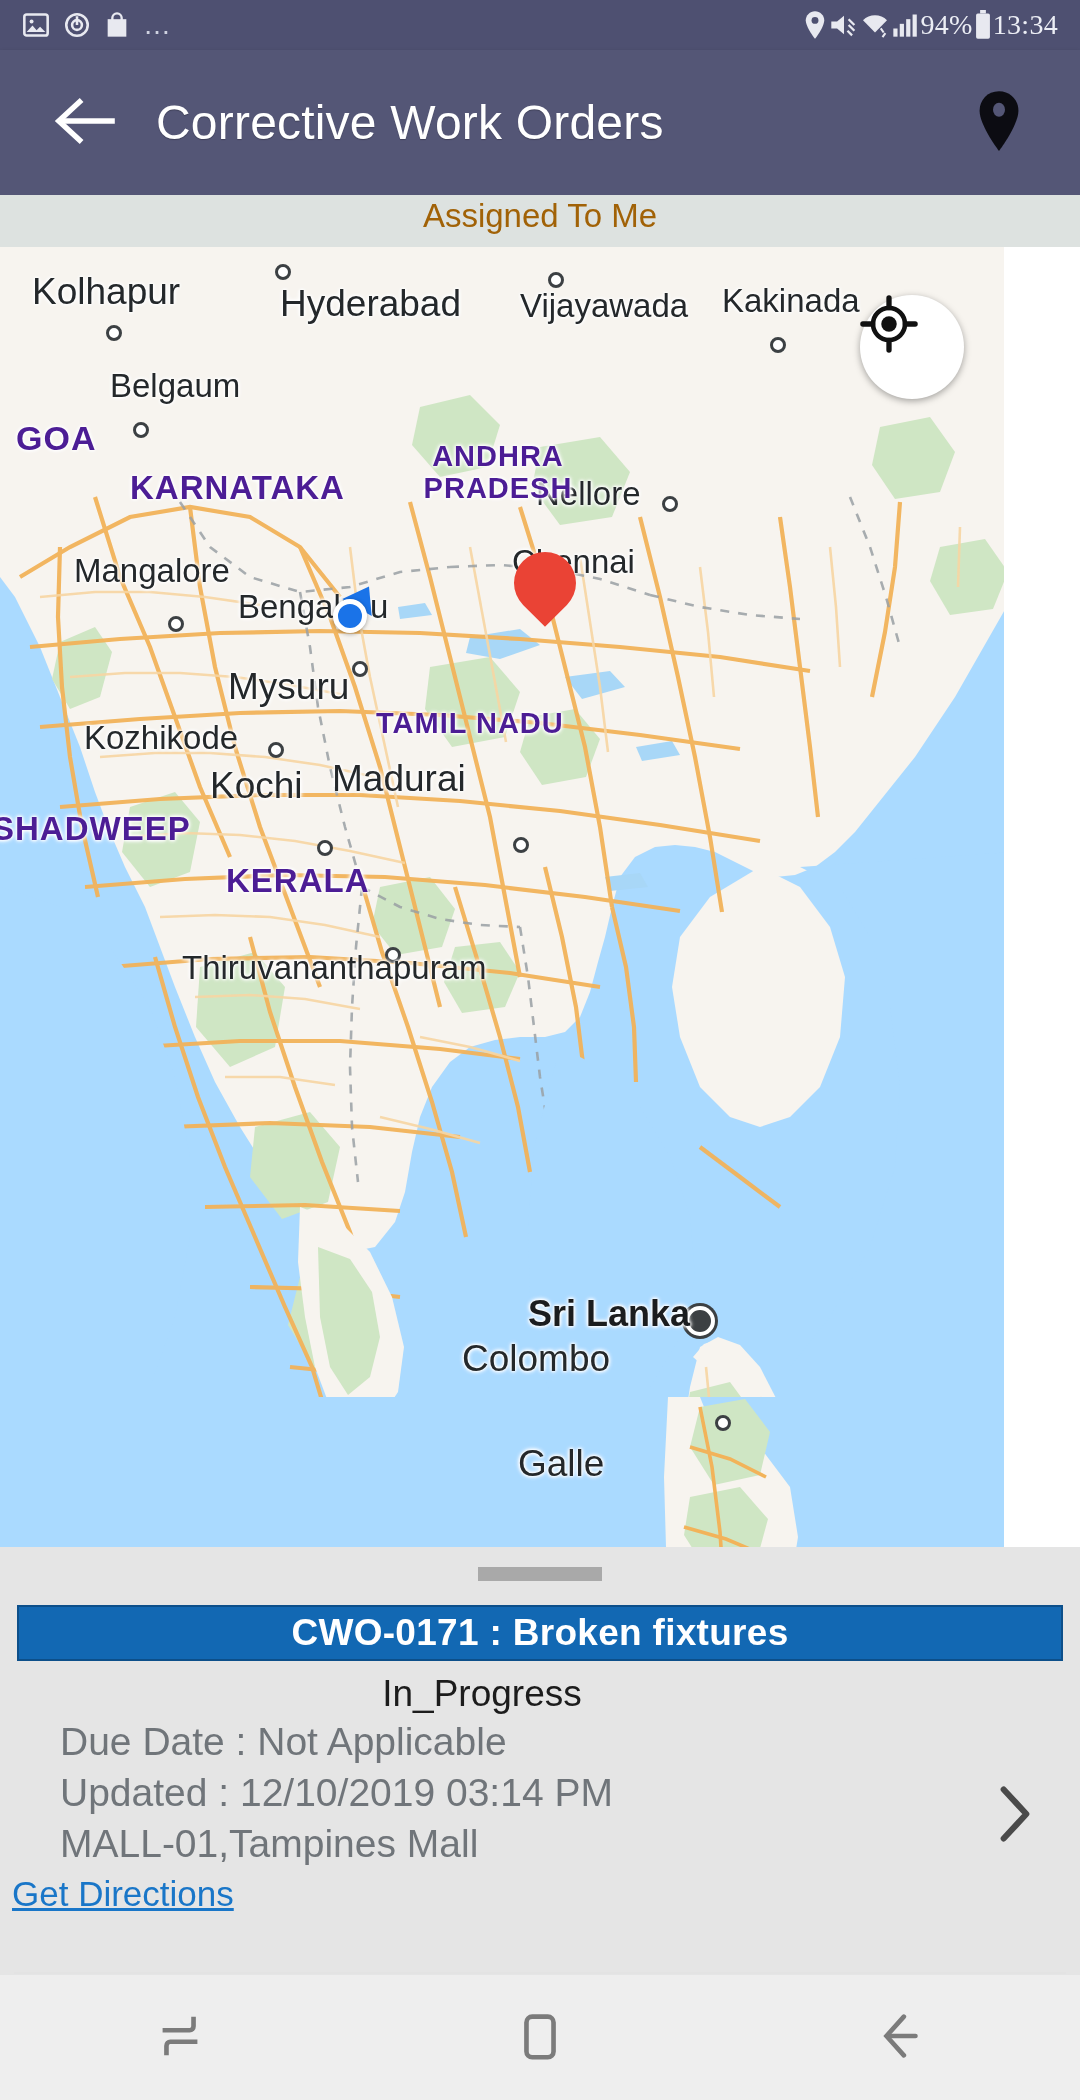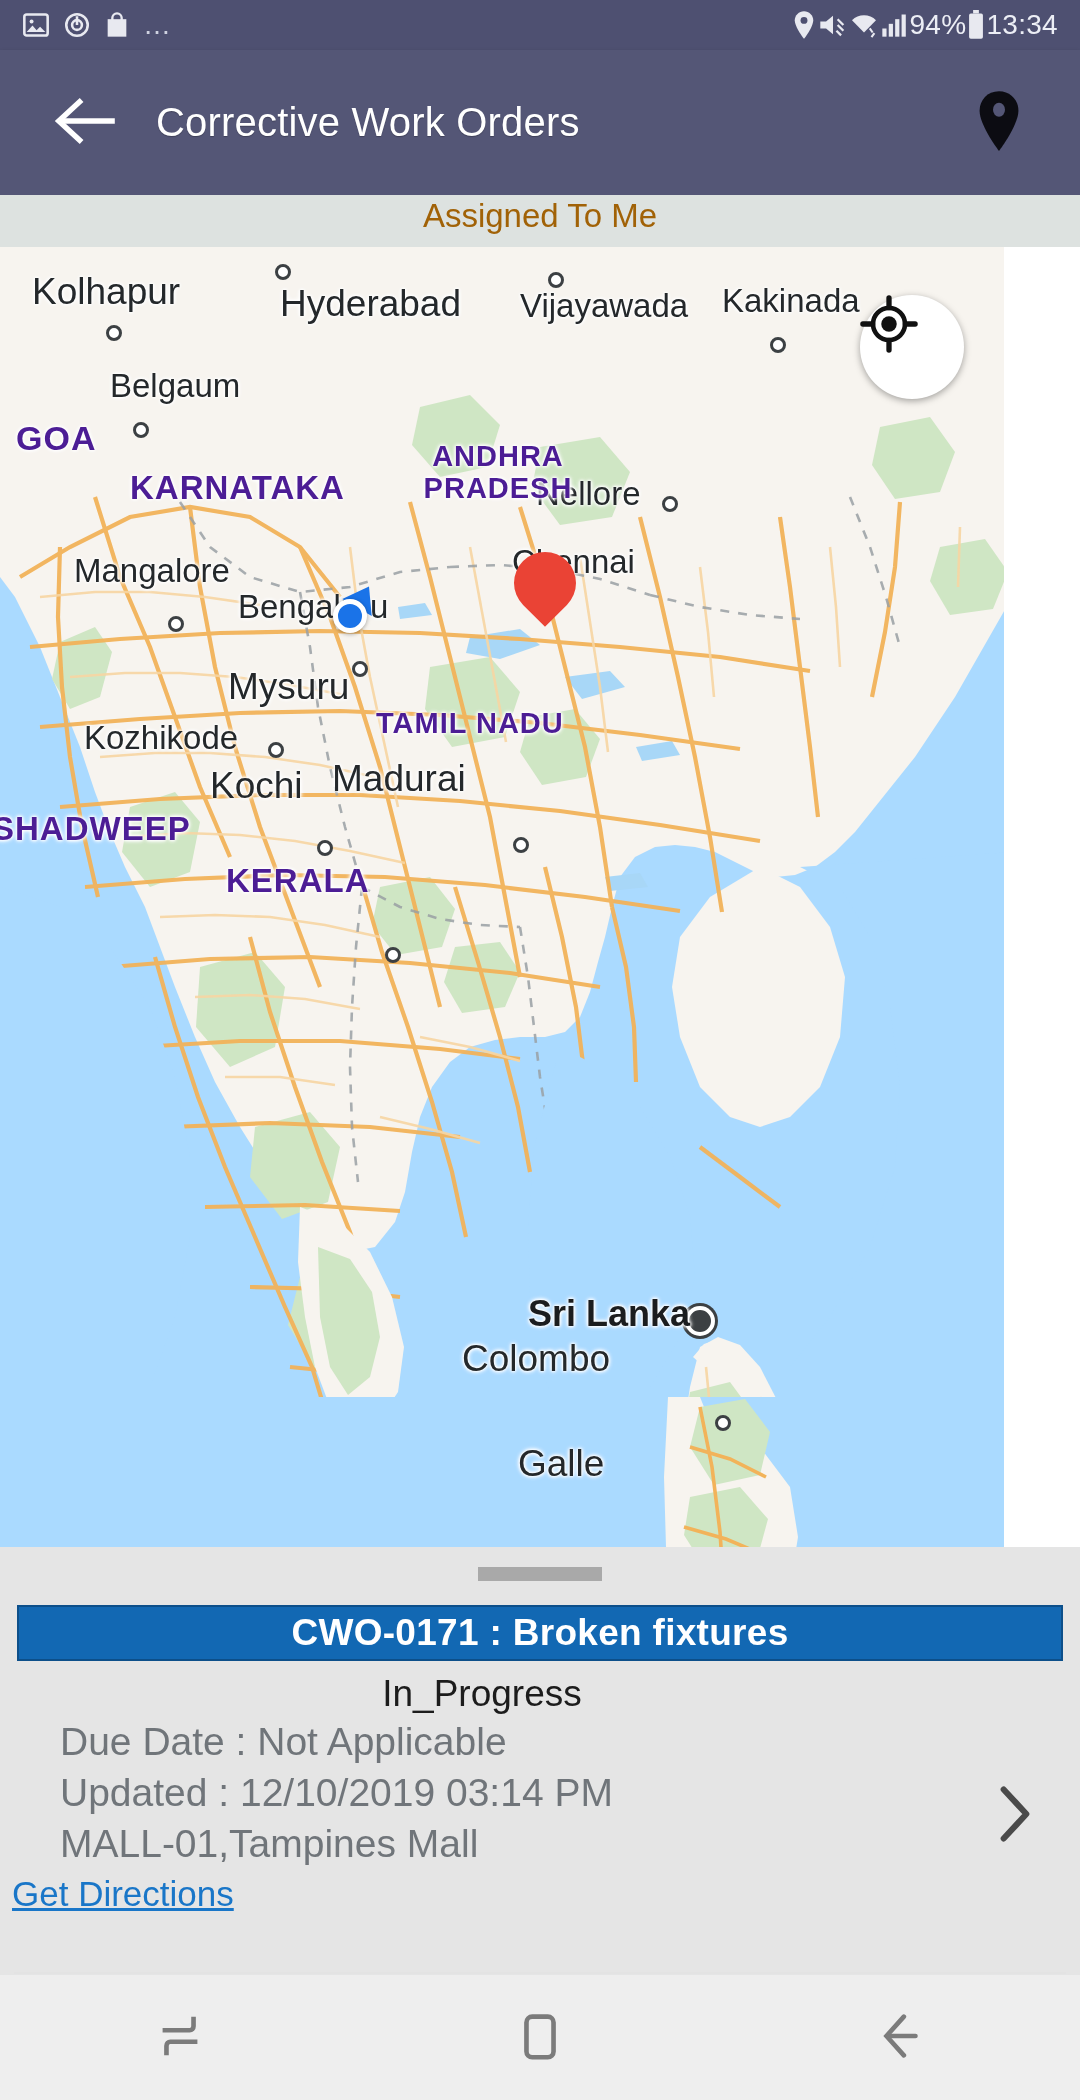--- a/index.html
+++ b/index.html
@@ -13,35 +13,35 @@
 
   
   .statusbar {
     position: absolute; top: 0; left: 0; width: 1080px; height: 50px;
     background: #4e5071; color: #e8e9f0;
     display: flex; align-items: center; justify-content: space-between;
     padding: 0 22px;
   }
   .sb-left, .sb-right { display: flex; align-items: center; }
   .sb-left > * { margin-right: 13px; }
-  .sb-right > * { margin-left: 1px; }
+  .sb-right > * { margin-left: 1px; font-family: Liberation Serif, serif; }
   .sb-ico { display: inline-flex; align-items: center; }
   .sb-text { font-size: 28px; letter-spacing: .3px; color: #eceef5; }
   .dots { font-size: 28px; line-height: 12px; color: #cfd2e0; letter-spacing: 2px; }
 
   
   .appbar {
     position: absolute; top: 50px; left: 0; width: 1080px; height: 145px;
     background: #545676;
     display: flex; align-items: center;
     box-shadow: 0 2px 4px rgba(0,0,0,.25);
   }
   .back-btn { width: 96px; margin-left: 38px; display: flex; align-items: center; justify-content: center; }
   .appbar-title {
-    color: #ffffff; font-size: 40px; margin-left: 22px; letter-spacing: .2px;
+    color: #ffffff; font-size: 48px; margin-left: 22px; letter-spacing: .2px;
     text-shadow: 0 1px 1px rgba(0,0,0,.25);
   }
   .pin-btn { position: absolute; right: 58px; top: 50%; transform: translateY(-50%); }
 
   
   .tabbar {
     position: absolute; top: 195px; left: 0; width: 1080px; height: 52px;
     background: #dde2e0;
     display: flex;
   }
@@ -383,20 +383,21 @@
     <div class="map-label lbl-city" style="left:722px;top:35px;">Kakinada</div>
     <div class="map-label lbl-city" style="left:110px;top:120px;">Belgaum</div>
     <div class="map-label lbl-city" style="left:536px;top:228px;">Nellore</div>
     <div class="map-label lbl-city" style="left:74px;top:305px;">Mangalore</div>
     <div class="map-label lbl-city" style="left:512px;top:296px;">Chennai</div>
     <div class="map-label lbl-city" style="left:238px;top:341px;">Bengaluru</div>
     <div class="map-label lbl-city-lg" style="left:228px;top:419px;">Mysuru</div>
     <div class="map-label lbl-city" style="left:84px;top:472px;">Kozhikode</div>
     <div class="map-label lbl-city-lg" style="left:210px;top:518px;">Kochi</div>
     <div class="map-label lbl-city-lg" style="left:332px;top:511px;">Madurai</div>
+    <div class="map-label lbl-city" style="left:182px;top:702px;">Thiruvananthapuram</div>
     <div class="map-label lbl-city-lg" style="left:462px;top:1091px;">Colombo</div>
     <div class="map-label lbl-city-lg" style="left:518px;top:1196px;">Galle</div>
 
     <div class="map-label lbl-state" style="left:16px;top:172px;font-size:34px;">GOA</div>
     <div class="map-label lbl-state" style="left:130px;top:222px;font-size:33px;">KARNATAKA</div>
     <div class="map-label lbl-state" style="left:418px;top:194px;width:160px;white-space:normal;text-align:center;line-height:1.1;">ANDHRA PRADESH</div>
     <div class="map-label lbl-state" style="left:376px;top:460px;">TAMIL NADU</div>
     <div class="map-label lbl-state" style="left:226px;top:615px;font-size:33px;">KERALA</div>
     <div class="map-label lbl-state" style="left:-8px;top:563px;font-size:33px;">SHADWEEP</div>
 

